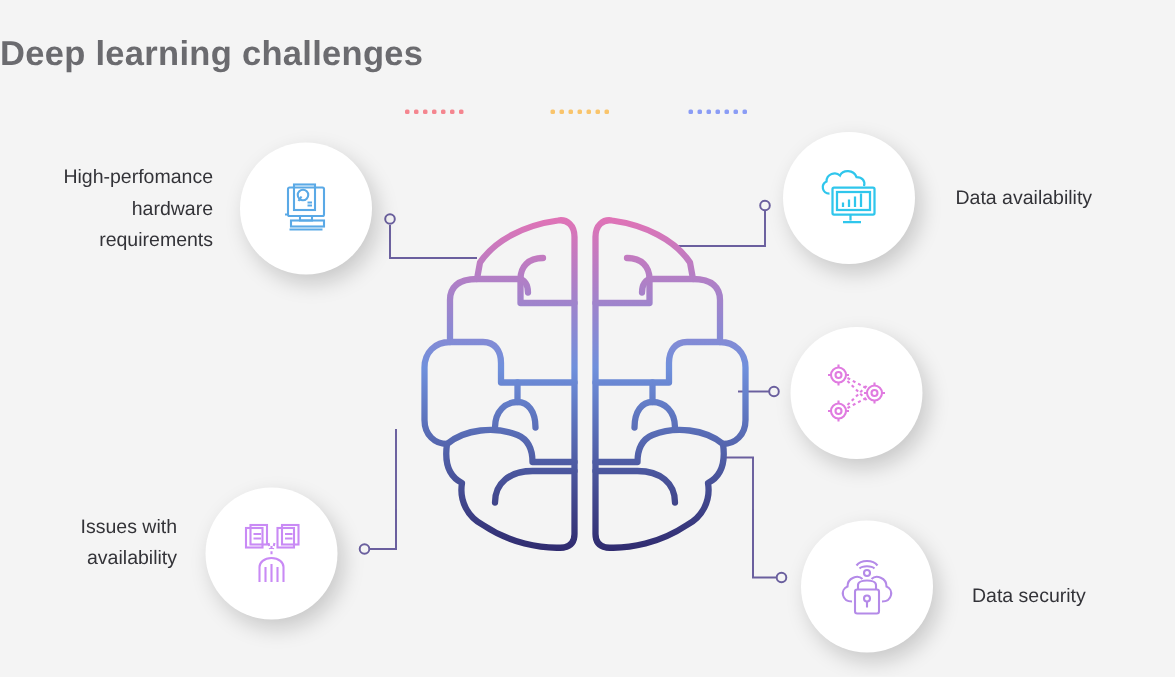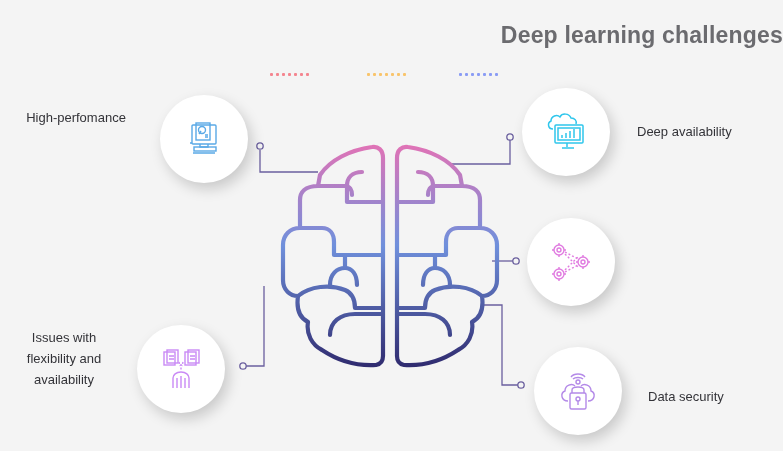--- a/index.html
+++ b/index.html
@@ -4,35 +4,35 @@
 <style>
   html, body { margin: 0; padding: 0; }
   body {
     width: 783px; height: 451px; overflow: hidden;
     background: #f4f4f4;
     font-family: "Liberation Sans", sans-serif;
     position: relative;
   }
   .title {
     position: absolute; left: 0; top: 22px; width: 783px;
-    text-align: right; font-size: 23px; font-weight: bold;
+    text-align: left; font-size: 23px; font-weight: bold;
     color: #6b6b6f; letter-spacing: 0.2px;
   }
   .dots { position: absolute; top: 73px; height: 4px; display: flex; gap: 3px; }
   .dots span { width: 3px; height: 3px; border-radius: 1px; display: block; }
   .circle {
     position: absolute; width: 88px; height: 88px; border-radius: 50%;
     background: #ffffff;
     box-shadow: 4px 6px 14px rgba(0,0,0,0.18);
     display: flex; align-items: center; justify-content: center;
   }
   .label {
     position: absolute; font-size: 13px; color: #333338; line-height: 21px;
   }
-  .label.right { text-align: center; }
+  .label.right { text-align: right; }
   svg.overlay { position: absolute; left: 0; top: 0; }
 </style>
 </head>
 <body>
 
 <div class="title">Deep learning challenges</div>
 
 <div class="dots" style="left:270px">
   <span style="background: rgb(244, 133, 143);"></span>
     <span style="background: rgb(244, 133, 143);"></span>
@@ -118,33 +118,35 @@
     <circle cx="16" cy="9" r="3.5"></circle>
     <path d="M15 10 L13 13"></path>
     <path d="M19 14 H22 M19 16 H22"></path>
     <path d="M14 23 V26 H22 V23"></path>
     <rect x="8" y="26" width="22" height="4"></rect>
     <path d="M7 32 H29 M4 22 H6"></path>
   </svg>
 </div>
 <div class="label right" style="left:10px;top:107px;width:132px">
   <div>High-perfomance</div>
+  <div>hardware</div>
+  <div>requirements</div>
 </div>
 
 <div class="circle" style="left:522px;top:88px">
   <svg width="42" height="42" viewBox="0 0 42 42" fill="none" stroke="#2fc6ec" stroke-width="1.5">
     <path d="M8 18 C3 18 2 12 6 10 C6 5 12 3 15 6 C17 2 24 2 26 7 C30 7 32 10 31 13"></path>
     <rect x="10" y="14" width="28" height="18" rx="1"></rect>
     <rect x="13" y="17" width="22" height="12"></rect>
     <path d="M17 27 V24 M21 27 V22 M25 27 V20 M29 27 V18"></path>
     <path d="M22 32 V36 M17 37 H29"></path>
   </svg>
 </div>
 <div class="label" style="left:637px;top:121px;width:140px">
-  <div>Deep availability</div>
+  <div>Data availability</div>
 </div>
 
 <div class="circle" style="left:527px;top:218px">
   <svg width="44" height="44" viewBox="0 0 44 44" fill="none" stroke="#e07be0" stroke-width="1.4">
     <circle cx="10" cy="10" r="5"></circle>
       <circle cx="10" cy="10" r="2"></circle>
     <circle cx="34" cy="22" r="5"></circle>
       <circle cx="34" cy="22" r="2"></circle>
     <circle cx="10" cy="34" r="5"></circle>
       <circle cx="10" cy="34" r="2"></circle>
@@ -161,23 +163,22 @@
       <rect x="7" y="2" width="11" height="13"></rect>
     <path d="M9 8 H14 M9 11 H14"></path>
     <rect x="25" y="4" width="11" height="13"></rect>
       <rect x="28" y="2" width="11" height="13"></rect>
     <path d="M30 8 H35 M30 11 H35"></path>
     <path d="M19 14 L20 18 M23 14 L22 18 M21 16 V22" stroke-dasharray="2 1.5"></path>
     <path d="M13 40 V30 C13 27 16 24 21 24 C26 24 29 27 29 30 V40"></path>
     <path d="M17 40 V30 M21 40 V28 M25 40 V30"></path>
   </svg>
 </div>
-<div class="label right" style="left:10px;top:327px;width:108px">
+<div class="label right" style="left:10px;top:340px;width:108px">
   <div>Issues with</div>
-  <div>flexibility and</div>
   <div>availability</div>
 </div>
 
 <div class="circle" style="left:534px;top:347px">
   <svg width="44" height="44" viewBox="0 0 44 44" fill="none" stroke="#b48ae8" stroke-width="1.4">
     <path d="M15 8 C18 4 26 4 29 8 M17 10 C19 8 25 8 27 10"></path>
     <circle cx="22" cy="13" r="2"></circle>
     <path d="M12 32 C5 32 4 24 9 22 C9 16 16 14 19 17 M25 17 C28 14 35 16 35 22 C40 24 39 32 32 32"></path>
     <path d="M16 24 V21 C16 17 28 17 28 21 V24"></path>
     <rect x="14" y="24" width="16" height="16" rx="1.5"></rect>

